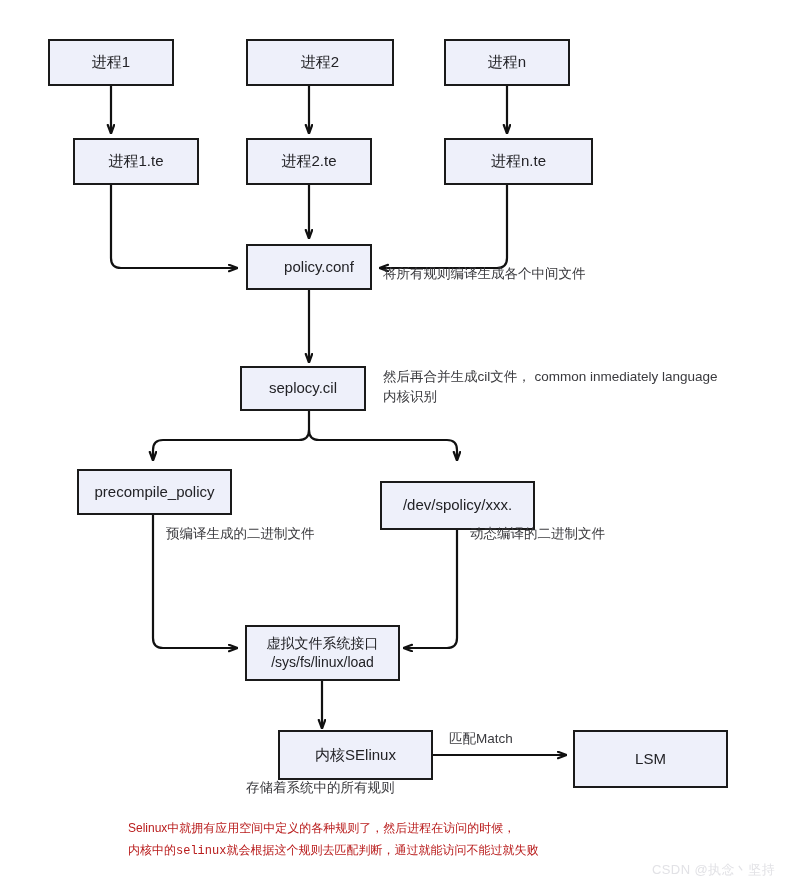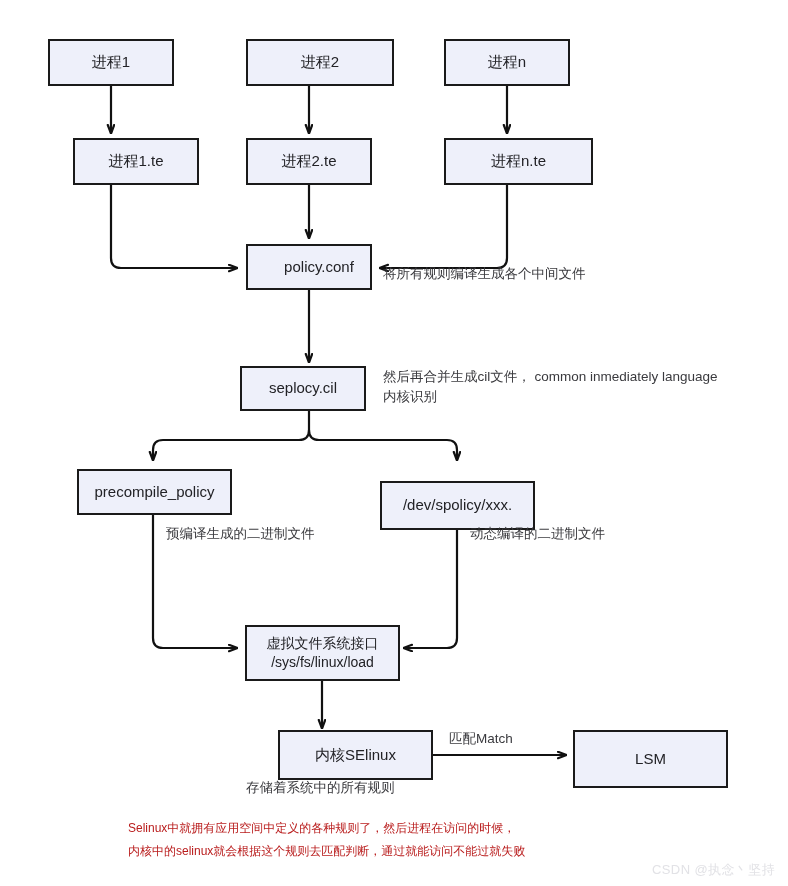--- a/index.html
+++ b/index.html
@@ -171,17 +171,17 @@
 
   <div class="note" style="left:166px; top:524px;">预编译生成的二进制文件</div>
 
   <div class="note" style="left:470px; top:524px;">动态编译的二进制文件</div>
 
   <div class="note" style="left:449px; top:729px;">匹配Match</div>
 
   <div class="note" style="left:246px; top:778px;">存储着系统中的所有规则</div>
 
   <div class="caption" style="left:128px; top:818px;">Selinux中就拥有应用空间中定义的各种规则了，然后进程在访问的时候，</div>
-  <div class="caption" style="left:128px; top:841px;">内核中的selinux就会根据这个规则去匹配判断，通过就能访问不能过就失败</div>
+  <div class="caption" style="left:128px; top:841px;font-family:Liberation Mono, monospace;">内核中的selinux就会根据这个规则去匹配判断，通过就能访问不能过就失败</div>
 
   <div class="watermark" style="left:652px; top:861px;">CSDN @执念丶坚持</div>
 
 </div>
 
 </body></html>

